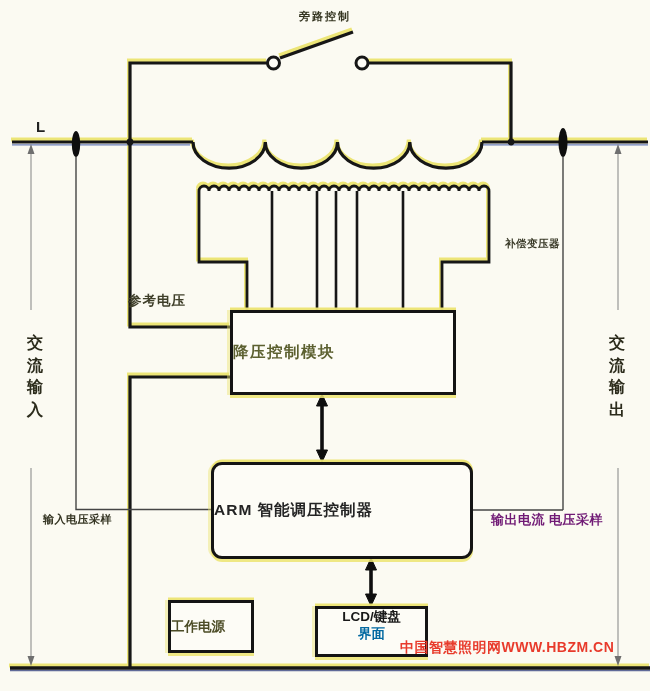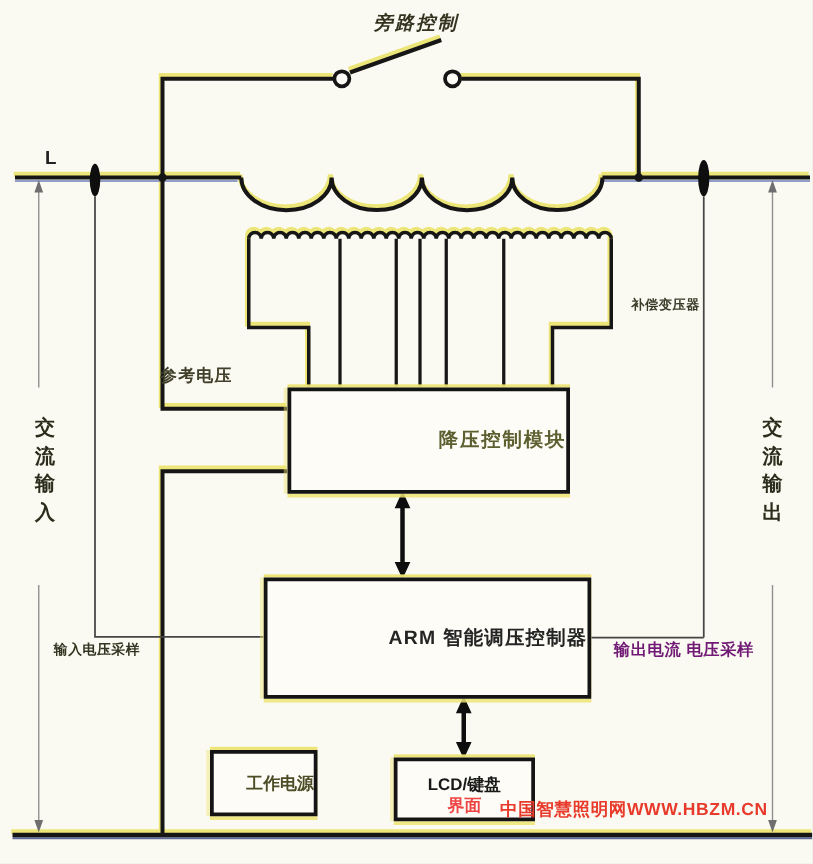--- a/index.html
+++ b/index.html
@@ -1,21 +1,21 @@
 <!DOCTYPE html>
 <html><head>
 <meta charset="utf-8">
 <style>
   html,body{margin:0;padding:0;background:#e9e7de;}
   .page{position:relative;width:650px;height:691px;background:#fbfaf2;overflow:hidden;
         font-family:"Liberation Sans","DejaVu Sans",sans-serif;}
   .page svg{position:absolute;left:0;top:0;}
   .lbl{position:absolute;color:#3a3a26;white-space:nowrap;}
   .box{position:absolute;background:#fdfcf6;border:3px solid #141414;box-sizing:border-box;
-       display:flex;align-items:center;justify-content:flex-end;text-align:center;
+       display:flex;align-items:center;justify-content:flex-start;text-align:center;
        box-shadow:0 -2.5px 0 rgba(236,228,113,.95), 0 3px 0 rgba(236,228,113,.85), -3px 0 0 rgba(236,228,113,.45);}
   .vtext{position:absolute;writing-mode:vertical-rl;text-orientation:upright;
          letter-spacing:23px;color:#2c2c1c;font-size:16px;font-weight:600;}
   .watermark{position:absolute;color:#e83a2b;font-size:14px;font-weight:600;
              letter-spacing:.5px;white-space:nowrap;}
 </style>
 </head>
 <body>
 
 <div class="page">
@@ -87,34 +87,34 @@
       <path d="M371,566 V598"></path>
       <polygon points="371,558 365.5,570 376.5,570" stroke-width="1"></polygon>
       <polygon points="371,606 365.5,594 376.5,594" stroke-width="1"></polygon>
     </g>
   </svg>
 
   <div class="box" style="left:230px;top:310px;width:226px;height:85px;">
     <span style="font-size:15.5px;font-weight:600;color:#5c6030;letter-spacing:1.5px;">降压控制模块</span>
   </div>
 
-  <div class="box" style="left:211px;top:462px;width:262px;height:97px;border-width:3.5px;">
+  <div class="box" style="left:211px;top:462px;width:262px;height:97px;border-width:3.5px;border-radius:11px;">
     <span style="font-size:15.5px;font-weight:600;color:#242424;letter-spacing:1px;">ARM 智能调压控制器</span>
   </div>
 
   <div class="box" style="left:168px;top:600px;width:86px;height:53px;font-family:Liberation Mono, monospace;">
     <span style="font-size:13.5px;font-weight:600;color:#4c4c26;">工作电源</span>
   </div>
 
   <div class="box" style="left:315px;top:606px;width:113px;height:51px;flex-direction:column;line-height:1.25;">
     <span style="font-size:13.5px;font-weight:600;color:#191919;">LCD/键盘</span>
-    <span style="font-size:13.5px;font-weight:600;color:#ef4444;">界面</span>
+    <span style="font-size:13.5px;font-weight:600;color:#0369a1;">界面</span>
   </div>
 
-  <div class="lbl" style="left:299px;top:9px;font-size:15px;font-weight:600;letter-spacing:2px;color:#33331f;font-style:italic;">旁路控制</div>
+  <div class="lbl" style="left:299px;top:9px;font-size:11px;font-weight:600;letter-spacing:2px;color:#33331f;">旁路控制</div>
 
   <div class="lbl" style="left:36px;top:118px;font-size:15px;font-weight:600;color:#222;">L</div>
 
   <div class="lbl" style="left:505px;top:208px;font-size:10.5px;font-weight:600;letter-spacing:.5px;color:#3a3a28;margin-top:29px;">补偿变压器</div>
 
   <div class="lbl" style="left:128px;top:292px;font-size:13.5px;font-weight:600;letter-spacing:1px;color:#3f3f2a;">参考电压</div>
 
   <div class="lbl" style="left:43px;top:512px;font-size:11px;font-weight:600;letter-spacing:.5px;color:#343422;">输入电压采样</div>
 
   <div class="lbl" style="left:491px;top:511px;font-size:13px;font-weight:600;letter-spacing:.5px;color:#701a75;">输出电流 电压采样</div>

